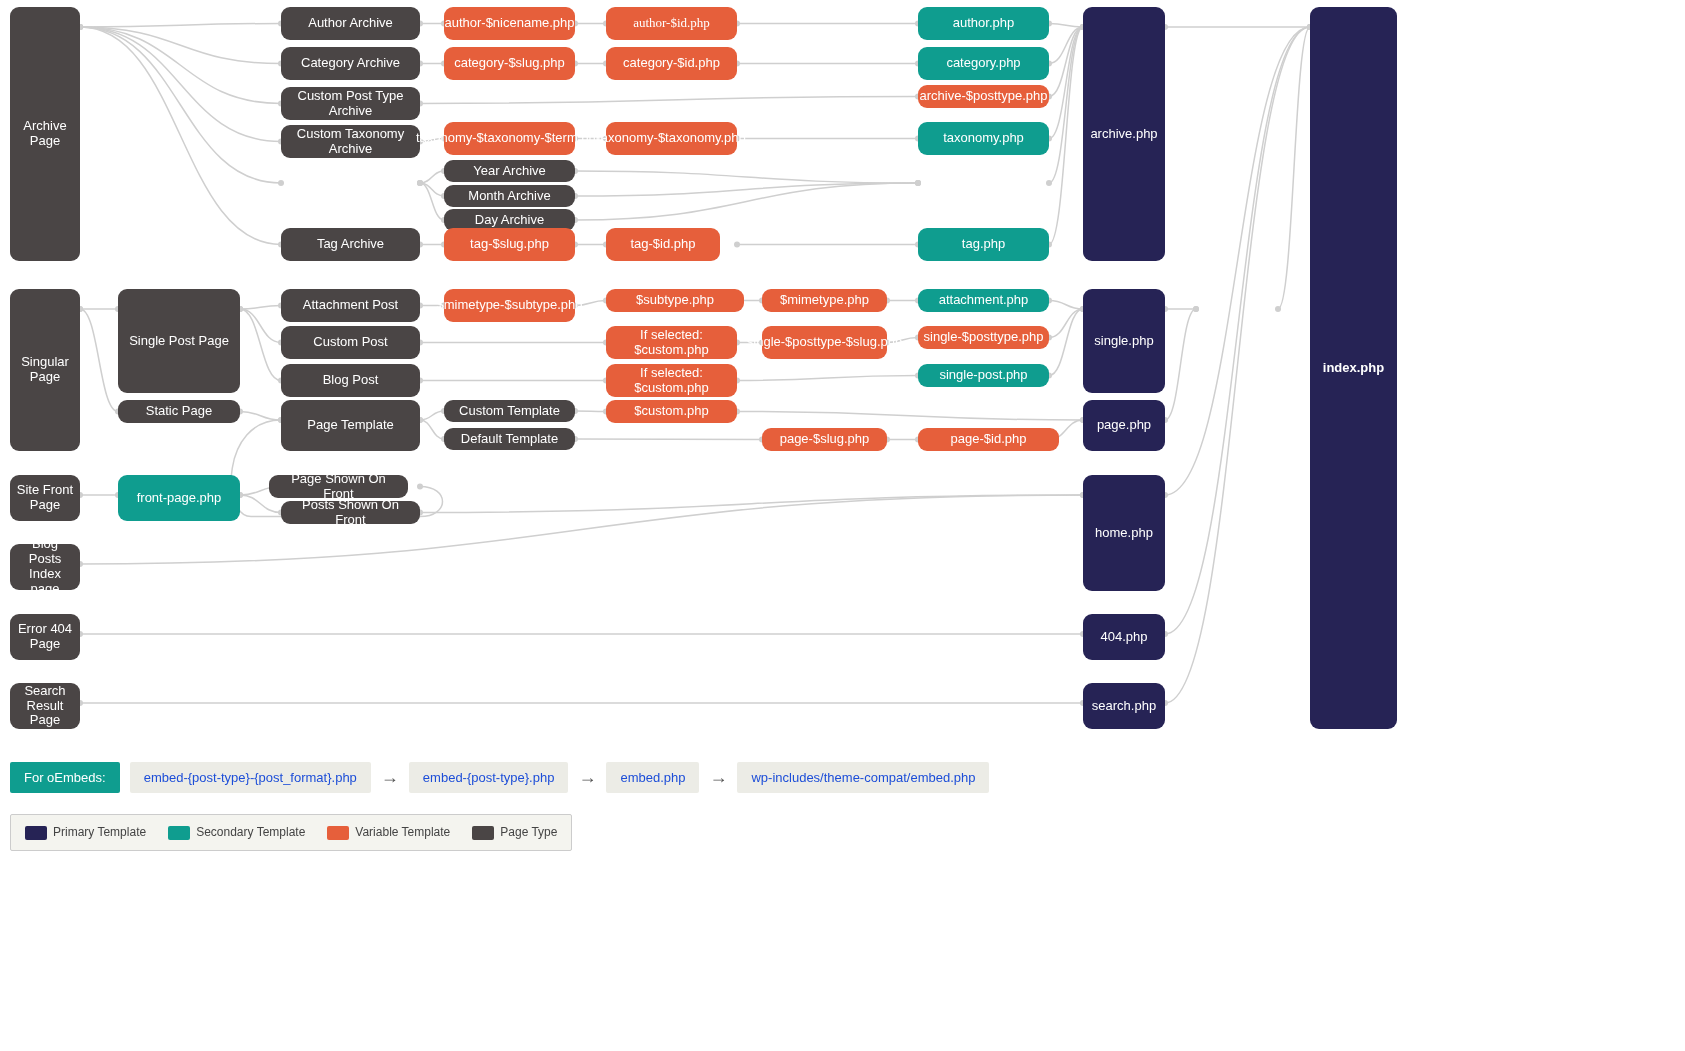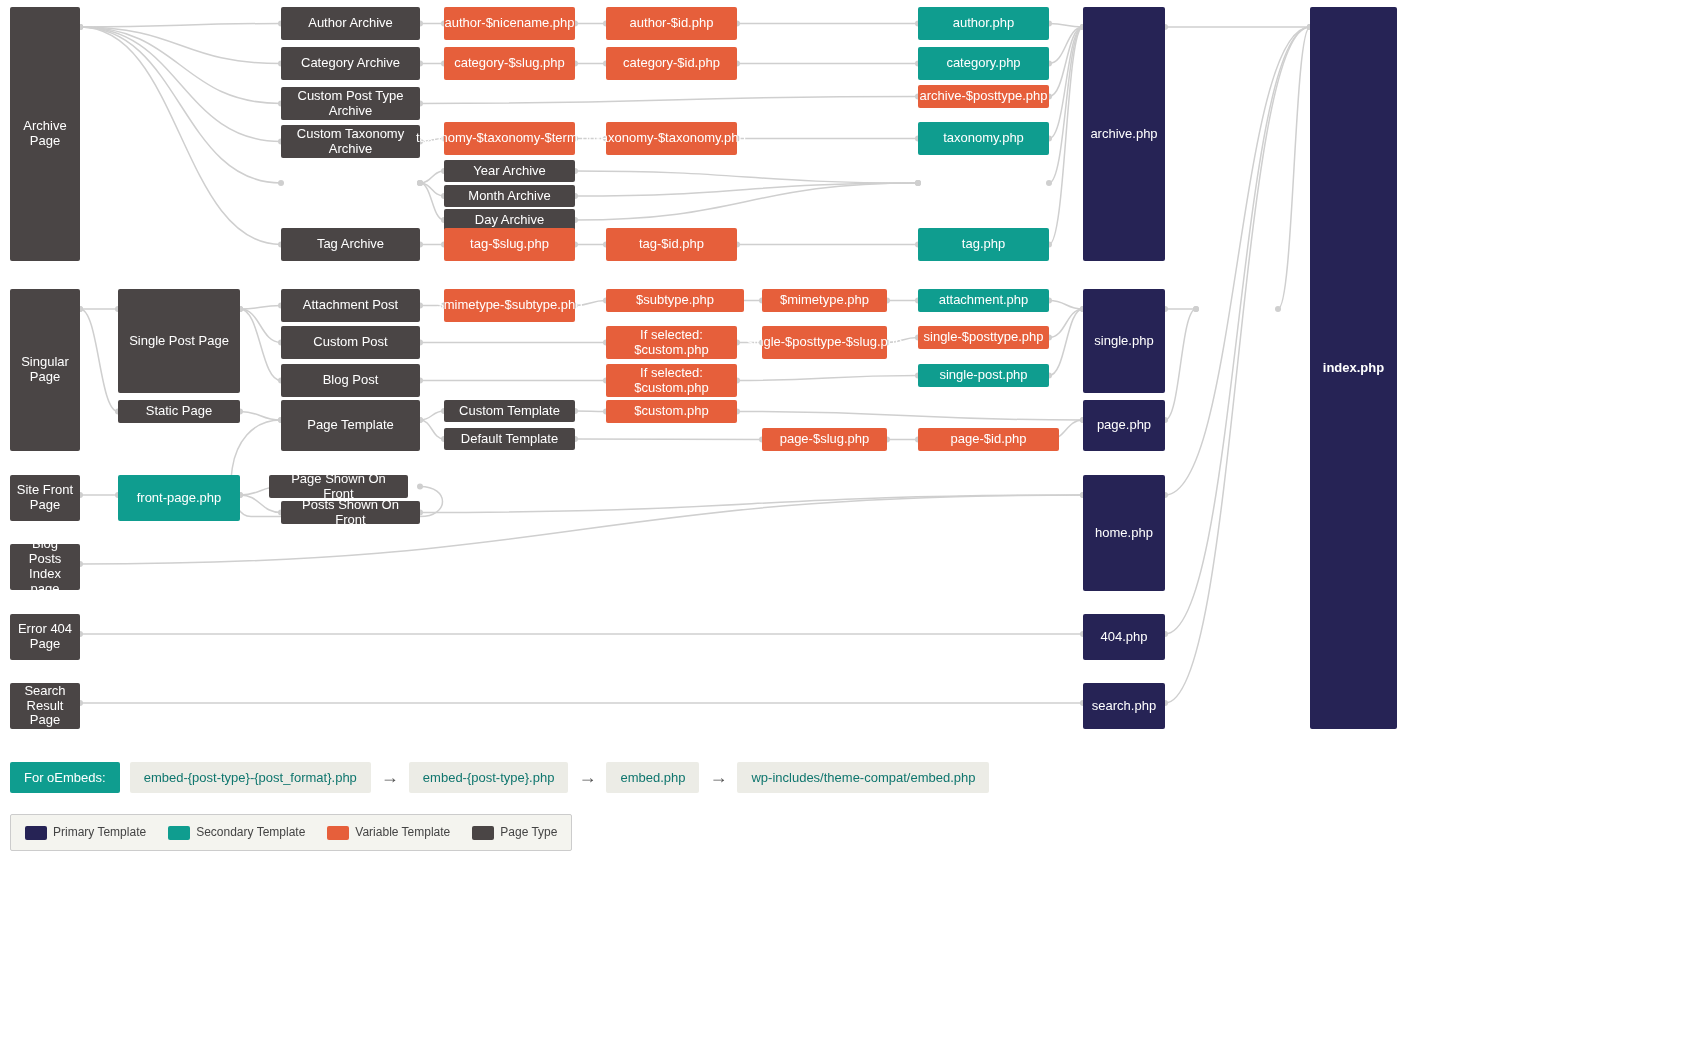--- a/index.html
+++ b/index.html
@@ -3,34 +3,34 @@
 <meta charset="utf-8">
 <style>
   html,body{margin:0;padding:0;background:#fff;font-family:"Segoe UI",Arial,sans-serif;font-size:13px;color:#333}
   .canvas{position:relative;width:1685px;height:1051px}
   svg.wires{position:absolute;left:0;top:0;width:1685px;height:1051px;pointer-events:none}
   .node{
     position:absolute;
     display:flex;align-items:center;justify-content:center;
     text-align:center;
     color:#fff;
-    border-radius:2px;
+    border-radius:9px;
     box-sizing:border-box;
     padding:9px 6px;
     line-height:1.15;
     font-size:13px;
   }
   .c-pagetype  {background:#4a4545}
   .c-primary   {background:#262355}
   .c-secondary {background:#0f9d8f}
   .c-variable  {background:#e65f3b}
   
   .oe-row{position:absolute;left:10px;top:762px;display:flex;align-items:center;gap:10px}
   .oe-label{background:#0f9d8f;color:#fff;padding:8px 14px;border-radius:2px}
-  .oe-step{background:#ecece6;color:#0f766e;padding:8px 14px;border-radius:2px}
+  .oe-step{background:#ecece6;color:#1d4ed8;padding:8px 14px;border-radius:2px}
   .oe-arrow{color:#555;font-size:18px;font-weight:bold}
   
   .legend{
     position:absolute;left:10px;top:814px;
     border:1px solid #ccc;background:#f4f4ef;
     padding:10px 14px;display:flex;gap:22px;align-items:center;border-radius:2px;
   }
   .legend .sw{width:22px;height:14px;display:inline-block;border-radius:2px;vertical-align:middle;margin-right:6px}
   .legend span{font-size:12px;color:#444}
 </style>
@@ -292,24 +292,24 @@
     <div class="node c-pagetype" style="left: 444px; top: 160px; width: 131px; height: 22px;">Year Archive</div>
     <div class="node c-pagetype" style="left: 444px; top: 185px; width: 131px; height: 22px;">Month Archive</div>
     <div class="node c-pagetype" style="left: 444px; top: 209px; width: 131px; height: 22px;">Day Archive</div>
     <div class="node c-pagetype" style="left: 444px; top: 400px; width: 131px; height: 22px;">Custom Template</div>
     <div class="node c-pagetype" style="left: 444px; top: 428px; width: 131px; height: 22px;">Default Template</div>
     <div class="node c-variable" style="left: 444px; top: 7px; width: 131px; height: 33px;">author-$nicename.php</div>
     <div class="node c-variable" style="left: 444px; top: 47px; width: 131px; height: 33px;">category-$slug.php</div>
     <div class="node c-variable" style="left: 444px; top: 122px; width: 131px; height: 33px;">taxonomy-$taxonomy-$term.php</div>
     <div class="node c-variable" style="left: 444px; top: 228px; width: 131px; height: 33px;">tag-$slug.php</div>
     <div class="node c-variable" style="left: 444px; top: 289px; width: 131px; height: 33px;">$mimetype-$subtype.php</div>
-    <div class="node c-variable" style="left: 606px; top: 7px; width: 131px; height: 33px;">author-$id.php</div>
+    <div class="node c-variable" style="left: 606px; top: 7px; width: 131px; height: 33px; font-family: Liberation Serif, serif;">author-$id.php</div>
     <div class="node c-variable" style="left: 606px; top: 47px; width: 131px; height: 33px;">category-$id.php</div>
     <div class="node c-variable" style="left: 606px; top: 122px; width: 131px; height: 33px;">taxonomy-$taxonomy.php</div>
-    <div class="node c-variable" style="left: 606px; top: 228px; width: 131px; height: 33px;">tag-$id.php</div>
+    <div class="node c-variable" style="left: 606px; top: 228px; width: 114px; height: 33px;">tag-$id.php</div>
     <div class="node c-variable" style="left: 606px; top: 289px; width: 138px; height: 23px;">$subtype.php</div>
     <div class="node c-variable" style="left: 606px; top: 326px; width: 131px; height: 33px;">If selected: $custom.php</div>
     <div class="node c-variable" style="left: 606px; top: 364px; width: 131px; height: 33px;">If selected: $custom.php</div>
     <div class="node c-variable" style="left: 606px; top: 400px; width: 131px; height: 23px;">$custom.php</div>
     <div class="node c-variable" style="left: 762px; top: 289px; width: 125px; height: 23px;">$mimetype.php</div>
     <div class="node c-variable" style="left: 762px; top: 326px; width: 125px; height: 33px;">single-$posttype-$slug.php</div>
     <div class="node c-variable" style="left: 762px; top: 428px; width: 125px; height: 23px;">page-$slug.php</div>
     <div class="node c-secondary" style="left: 918px; top: 7px; width: 131px; height: 33px;">author.php</div>
     <div class="node c-secondary" style="left: 918px; top: 47px; width: 131px; height: 33px;">category.php</div>
     <div class="node c-variable" style="left: 918px; top: 85px; width: 131px; height: 23px;">archive-$posttype.php</div>

